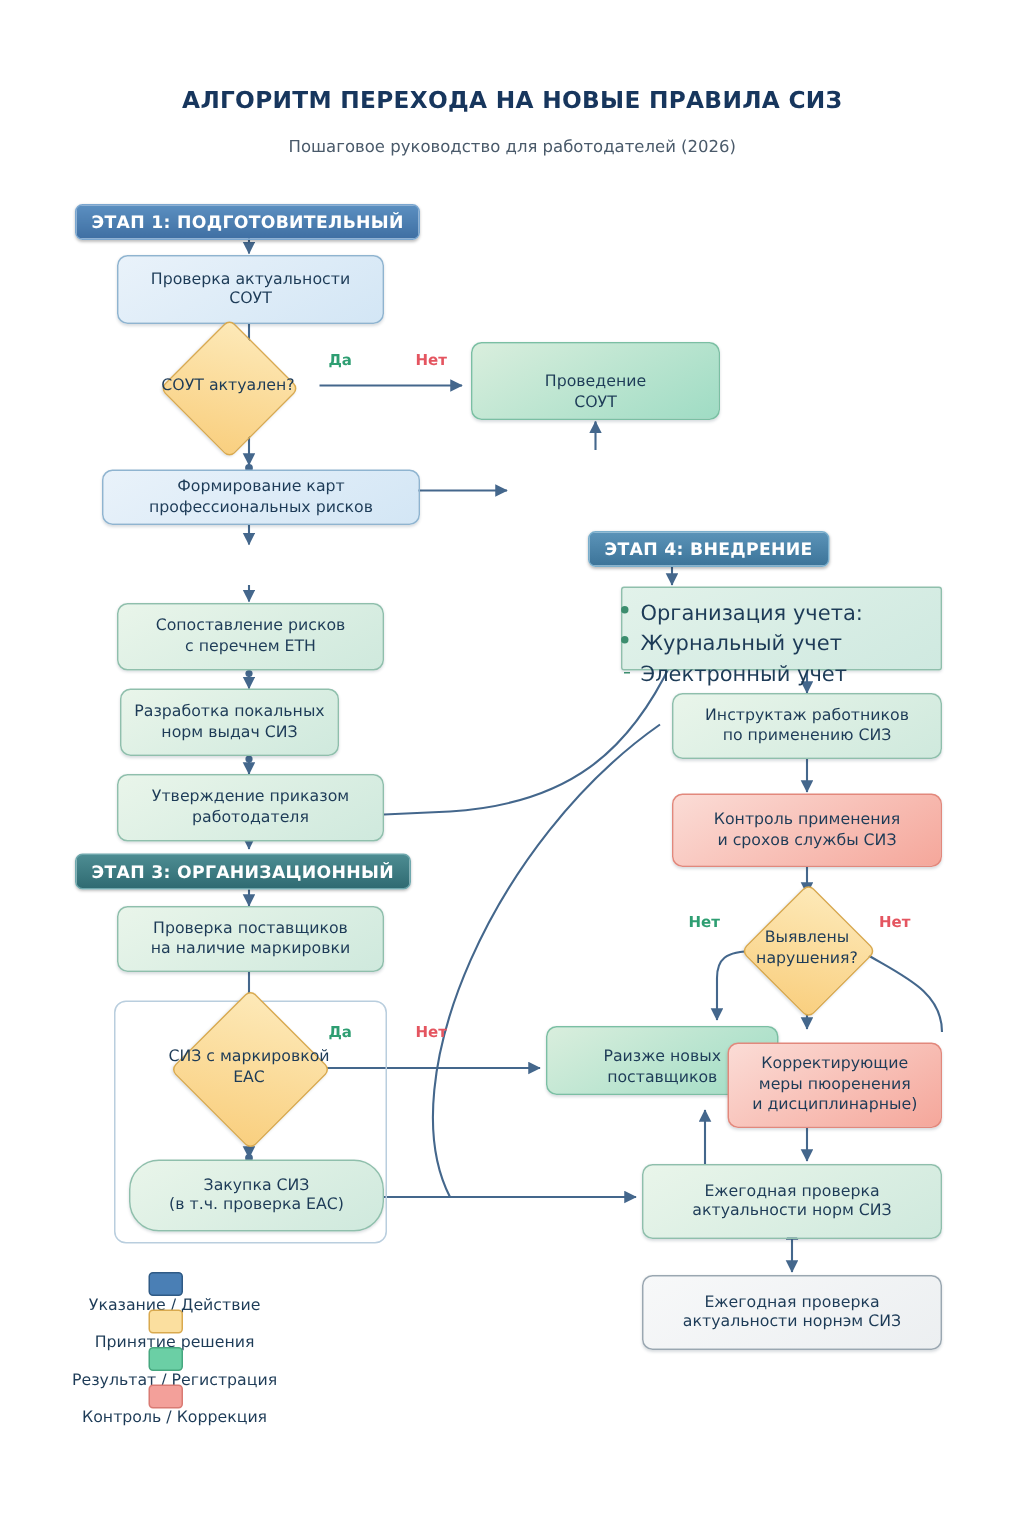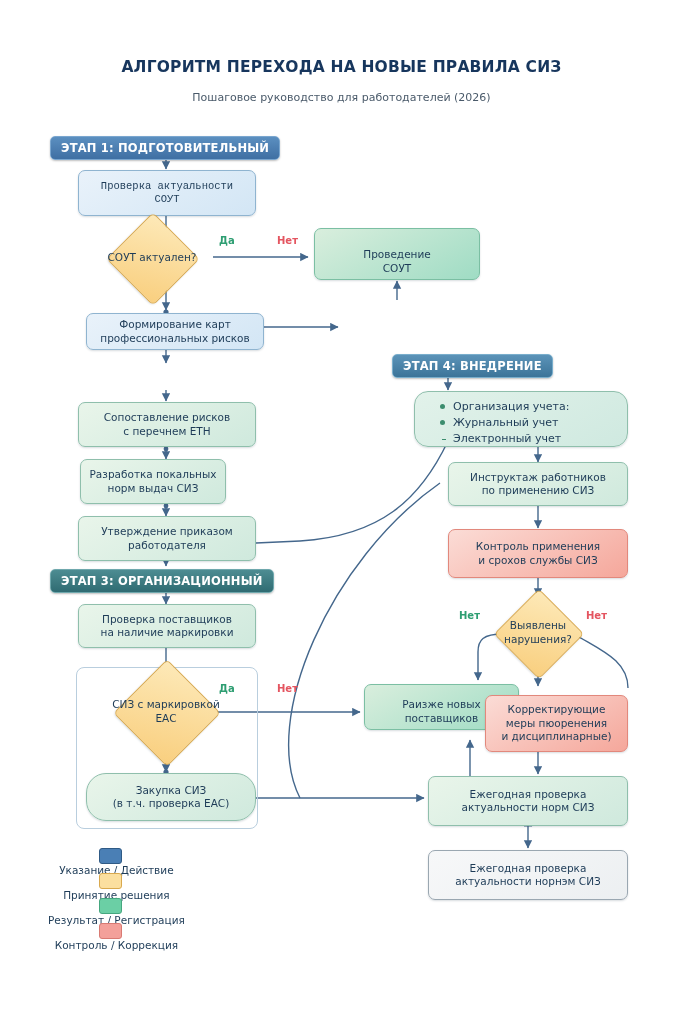--- a/index.html
+++ b/index.html
@@ -71,24 +71,24 @@
   .elabel.yes{color:#2e9e72;}
   .elabel.no{color:#e45560;}
 
   
   .group-frame{
     position:absolute;border:1px solid #b9cede;border-radius:8px;background:transparent;
   }
 
   
   .bullets{
-    position:absolute;box-sizing:border-box;border-radius:14px;
+    position:absolute;box-sizing:border-box;border-radius:2px;
     background:linear-gradient(150deg,#e2f2ea 0%,#cfe9e0 100%);
     border:1px solid #8fbfac;box-shadow:0 1px 2px rgba(40,60,80,.18);
-    padding:7px 10px 7px 38px;font-size:11px;line-height:1.45;color:#1d3b57;
+    padding:7px 10px 7px 12px;font-size:14px;line-height:1.45;color:#1d3b57;
   }
   .bullets li{list-style:none;position:relative;}
   .bullets ul{margin:0;padding:0;}
   .bullets li.dot:before{
     content:"";position:absolute;left:-13px;top:5px;width:5px;height:5px;
     border-radius:50%;background:#3c8d6e;
   }
   .bullets li.dash:before{
     content:"";position:absolute;left:-11px;top:8px;width:4px;height:1px;background:#3c8d6e;
   }
@@ -179,21 +179,21 @@
 
   <div class="title">АЛГОРИТМ ПЕРЕХОДА НА НОВЫЕ ПРАВИЛА СИЗ</div>
   <div class="subtitle">Пошаговое руководство для работодателей (2026)</div>
 
   <div class="stage blue" style="left:50px;top:136px;">ЭТАП 1: ПОДГОТОВИТЕЛЬНЫЙ</div>
   <div class="stage teal" style="left:50px;top:569px;">ЭТАП 3: ОРГАНИЗАЦИОННЫЙ</div>
   <div class="stage blue2" style="left:392px;top:354px;">ЭТАП 4: ВНЕДРЕНИЕ</div>
 
   <div class="group-frame" style="left:76px;top:667px;width:180px;height:160px;"></div>
 
-  <div class="node n-blue" style="left:78px;top:170px;width:178px;height:46px;font-family:Liberation Mono, monospace;">
+  <div class="node n-blue" style="left:78px;top:170px;width:178px;height:46px;">
     <div>
       <span>Проверка актуальности</span>
       <span>СОУТ</span>
     </div>
   </div>
 
   <div class="diamond" style="left:120px;top:226px;width:64px;height:64px;">
     <div class="shape"></div>
     <div class="dlabel">
       <div>
@@ -203,21 +203,21 @@
     </div>
   </div>
 
   <div class="node n-green2" style="left:314px;top:228px;width:166px;height:52px;">
     <div>
       <span>Проведение</span>
       <span>СОУТ</span>
     </div>
   </div>
 
-  <div class="node n-blue" style="left:86px;top:313px;width:178px;height:37px;">
+  <div class="node n-blue" style="left:68px;top:313px;width:212px;height:37px;">
     <div>
       <span>Формирование карт</span>
       <span>профессиональных рисков</span>
     </div>
   </div>
 
   <div class="node n-green" style="left:78px;top:402px;width:178px;height:45px;">
     <div>
       <span>Сопоставление рисков</span>
       <span>с перечнем ЕТН</span>

